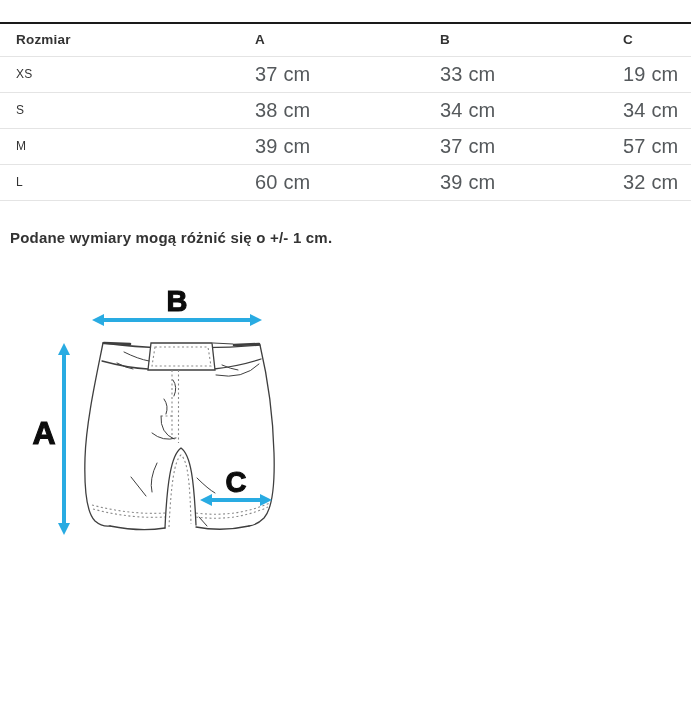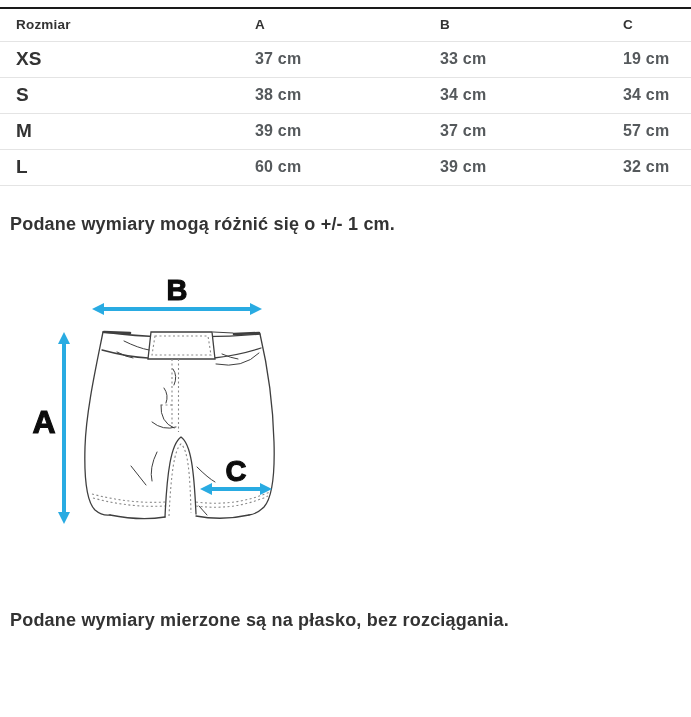--- a/index.html
+++ b/index.html
@@ -7,44 +7,44 @@
     --table-top-border:#1a1a1a; --row-divider:#e4e4e4;
     --line-art:#3f3f3f; --stitch:#8a8a8a; --background:#ffffff;
   }
   *{box-sizing:border-box; margin:0; padding:0;}
   html,body{width:691px; background:var(--background);}
   body{
     font-family:"Liberation Sans","DejaVu Sans",sans-serif;
     color:var(--text-dark);
     width:691px; height:717px; overflow:hidden;
   }
-  .size-guide{padding-top:7px;}
+  .size-guide{padding-top:22px;}
   table.size-table{
     width:691px; border-collapse:collapse;
     border-top:2px solid var(--table-top-border);
   }
   .size-table th,.size-table td{
     text-align:left; padding:0 0 0 16px; letter-spacing:.2px;
   }
   .size-table thead th{
     height:33px; font-size:13.5px; font-weight:bold; color:var(--text-dark);
     border-bottom:1px solid var(--row-divider);
   }
   .size-table tbody th{
-    height:36px; font-size:19px; font-weight:bold; color:var(--text-dark);
+    height:36px; font-size:12px; font-weight:normal; color:var(--text-dark);
     border-bottom:1px solid var(--row-divider);
   }
   .size-table tbody td{
-    height:36px; font-size:16px; font-weight:bold; color:var(--text-value);
+    height:36px; font-size:20px; font-weight:normal; color:var(--text-value);
     border-bottom:1px solid var(--row-divider);
     margin-top:39px;
   }
   .col-size{width:239px;} .col-a{width:185px;} .col-b{width:183px;} .col-c{width:84px;}
   .note{
-    font-size:18px; font-weight:bold; color:var(--text-dark);
+    font-size:15px; font-weight:bold; color:var(--text-dark);
     margin:28px 10px 0 10px; letter-spacing:.2px;
   }
   .note.bottom{margin-top:78px;}
   svg.diagram{display:block; margin-top:27px;}
   .art{stroke:var(--line-art); fill:none; stroke-width:1.3; stroke-linecap:round;}
   .art-thin{stroke:var(--line-art); fill:none; stroke-width:1; stroke-linecap:round;}
   .art-thick{stroke:var(--line-art); fill:none; stroke-width:2.6; stroke-linecap:round;}
   .stitch{stroke:var(--stitch); fill:none; stroke-width:1.1; stroke-dasharray:2 2.5;}
   .patch-fill{fill:var(--background);}
   .measure-line{stroke-width:4; stroke-linecap:butt;}
@@ -160,15 +160,14 @@
     </g>
 
     <g>
       <text class="measure-label" x="236" y="219">C</text>
       <line class="measure-line" x1="209" y1="227" x2="263" y2="227" stroke="#29abe2"></line>
       <polygon points="200,227 212,221 212,233" fill="#29abe2"></polygon>
       <polygon points="272,227 260,221 260,233" fill="#29abe2"></polygon>
     </g>
   </svg>
 
-  <p class="note bottom">Podane wymiary mierzone są na płasko, bez rozciągania.</p>
 
 </div>
 
 </body></html>

